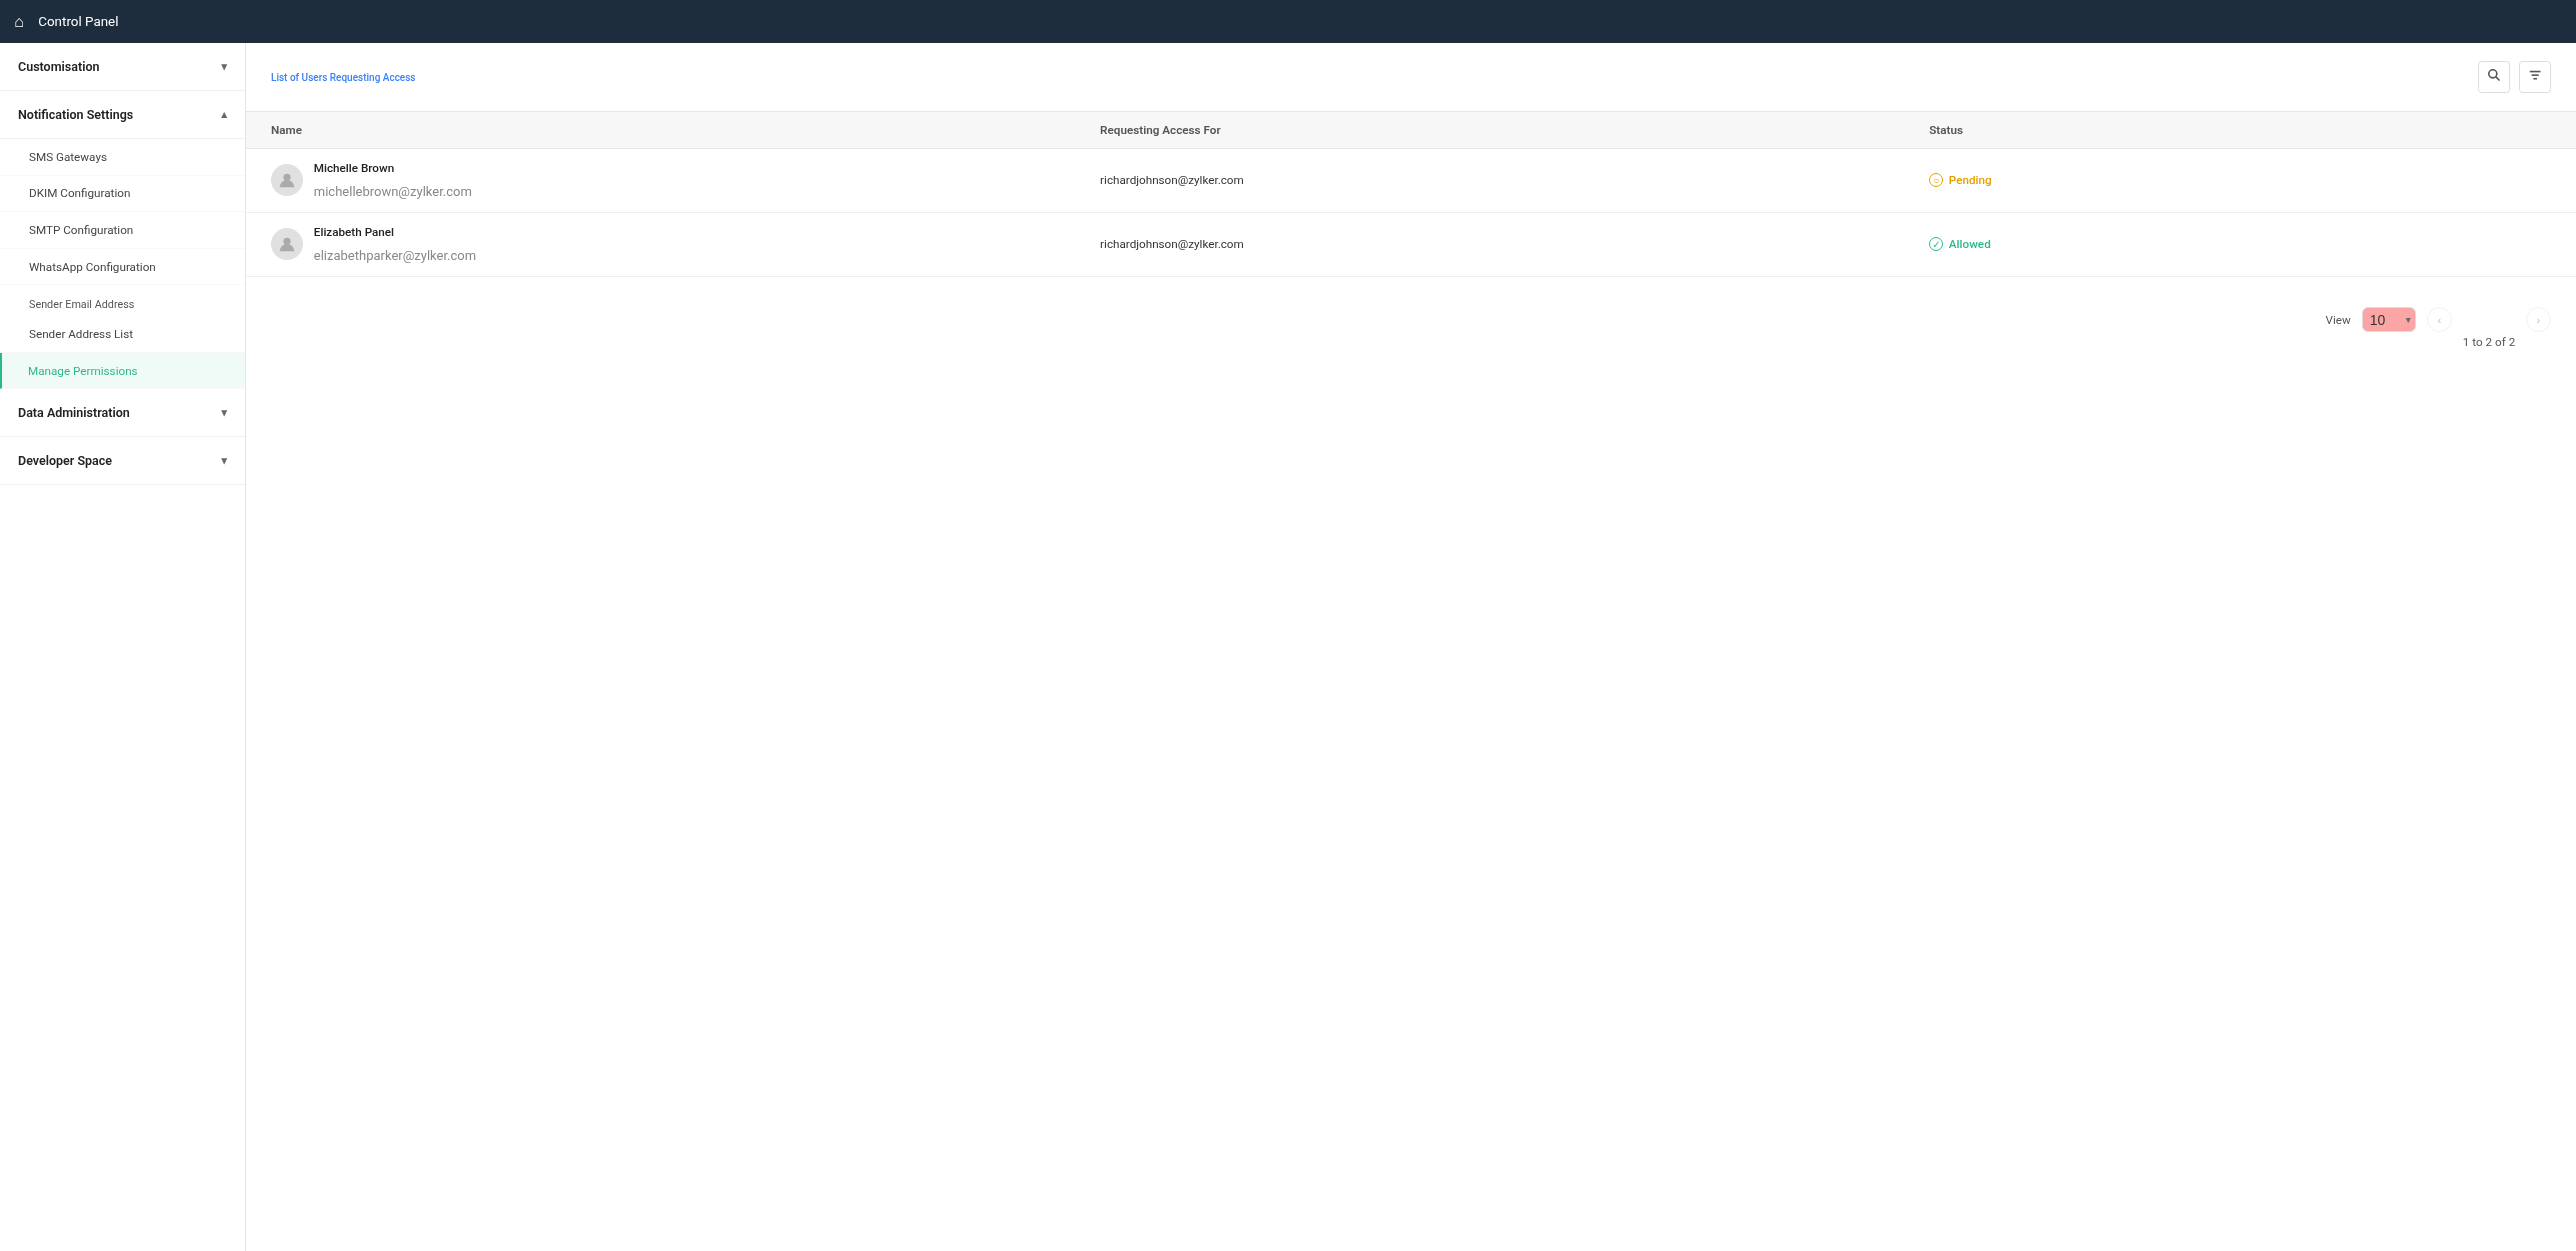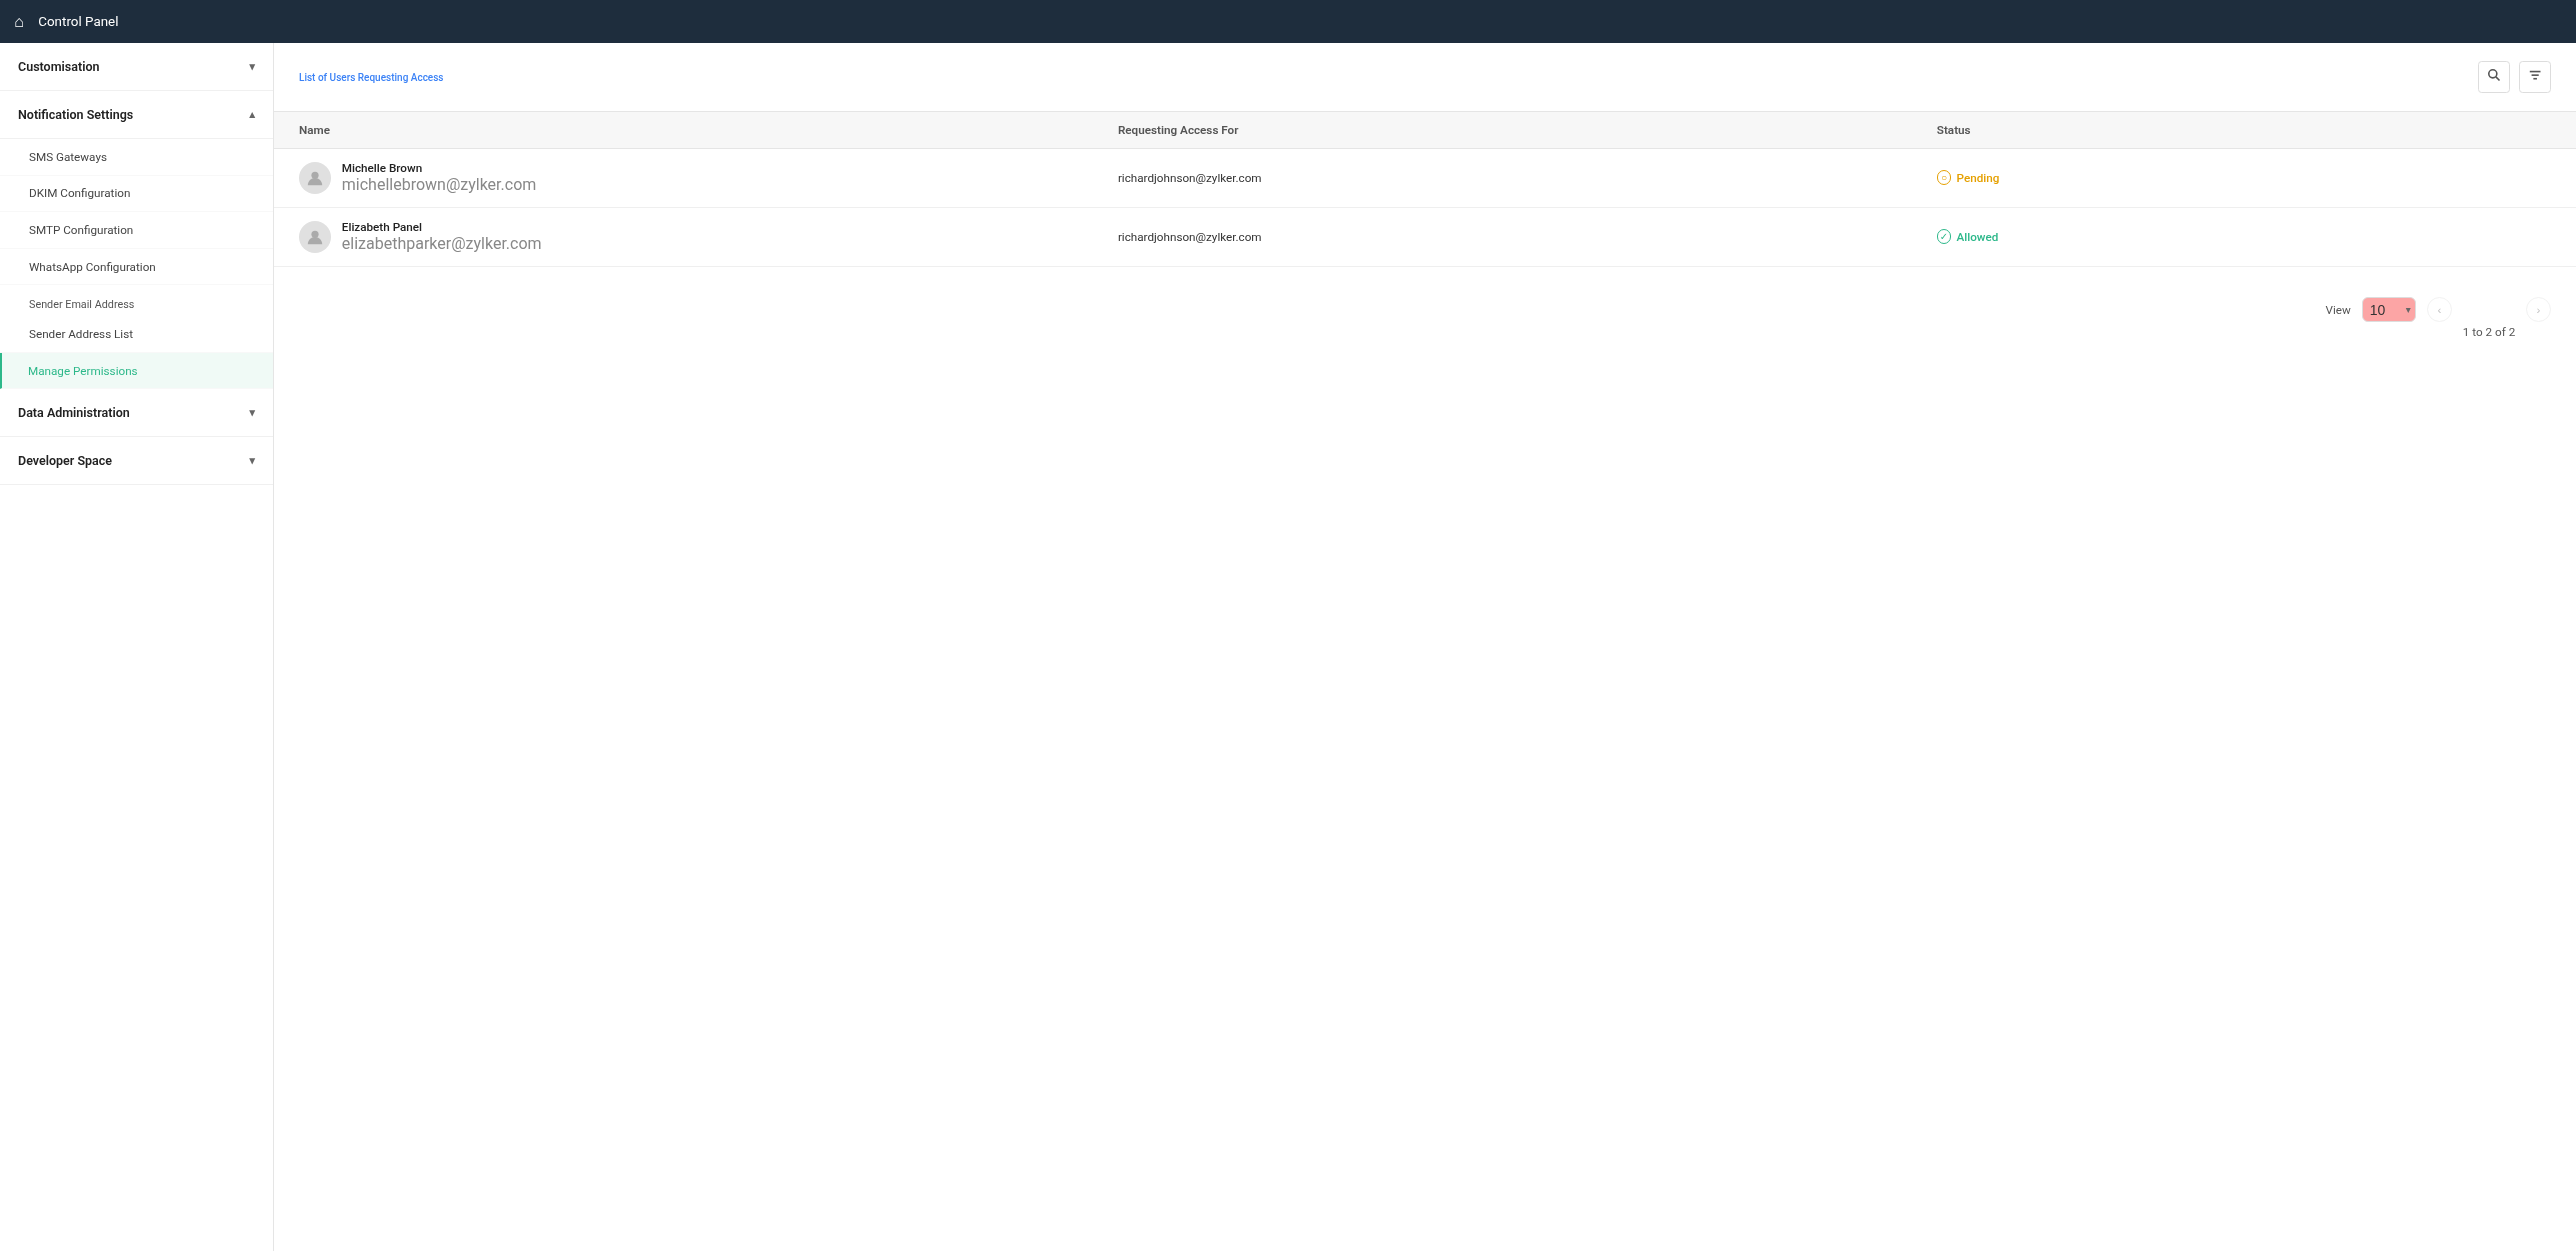--- a/index.html
+++ b/index.html
@@ -26,21 +26,21 @@
     }
 
     
     .layout {
       display: flex;
       height: calc(100vh - 43px);
     }
 
     
     .sidebar {
-      width: 274px;
+      width: 246px;
       background: #fff;
       border-right: 0.9px solid #e5e5e5;
       overflow-y: auto;
       flex-shrink: 0;
     }
 
     .sidebar-section-header {
       display: flex;
       align-items: center;
       justify-content: space-between;
@@ -157,23 +157,23 @@
       color: #999;
       font-size: 16px;
       flex-shrink: 0;
     }
     .user-info-name {
       font-size: 11.7px;
       font-weight: 500;
       color: #222;
     }
     .user-info-email {
-      font-size: 16px;
+      font-size: 13px;
       color: #888;
-      margin-top: 0;
+      margin-top: 9px;
     }
 
     .cell-email {
       font-size: 11.7px;
       color: #333;
       display: flex;
       align-items: center;
     }
 
     .status-cell {

